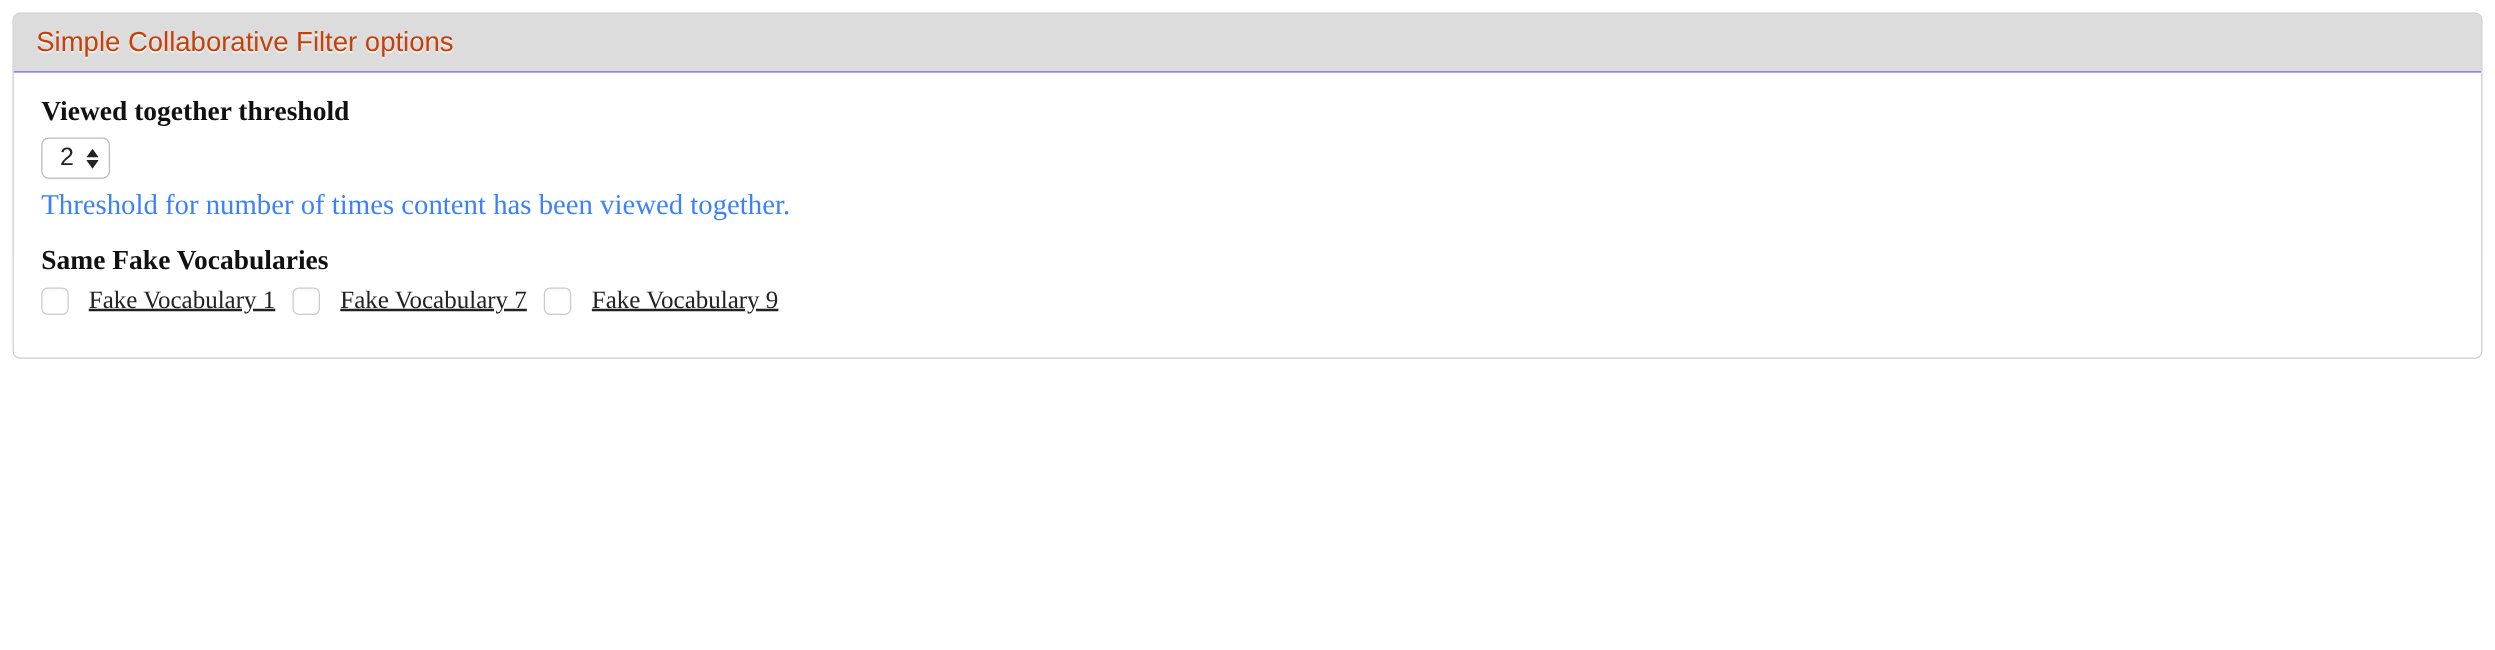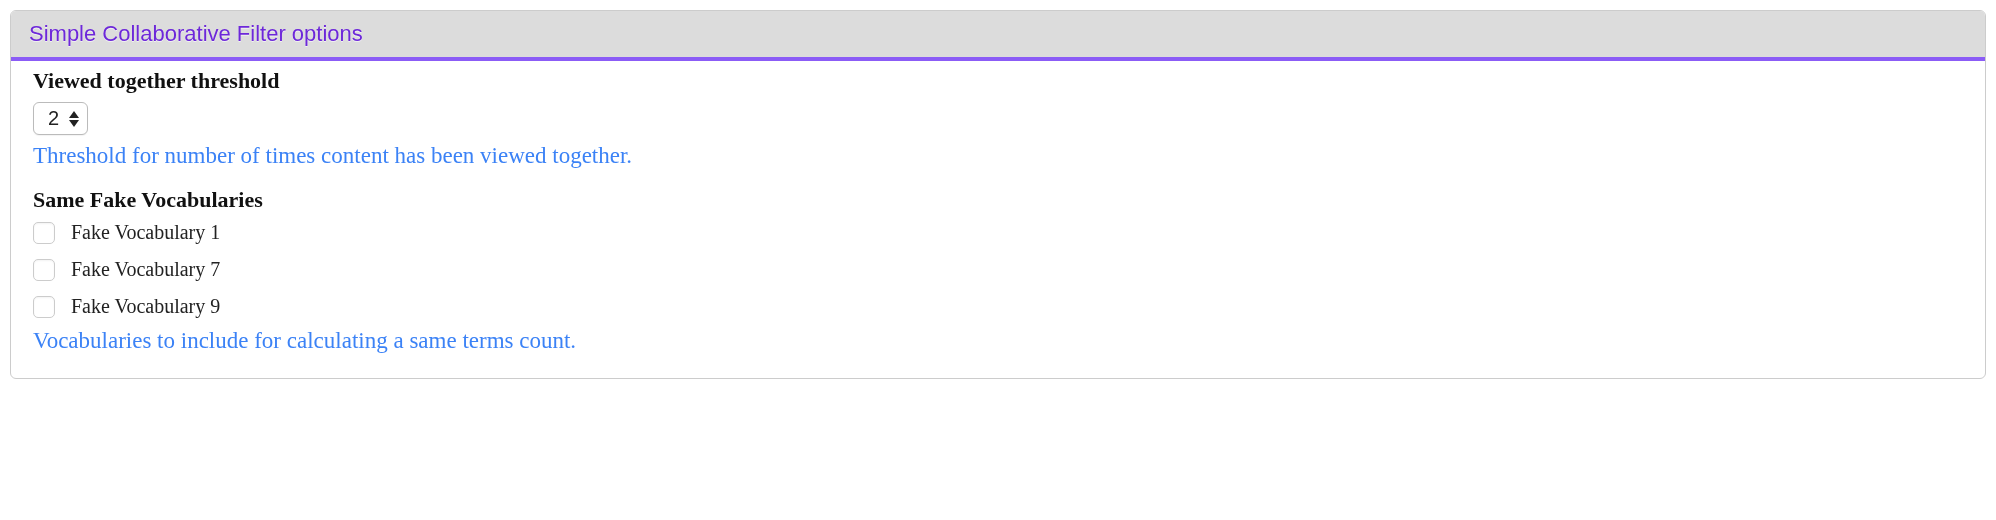--- a/index.html
+++ b/index.html
@@ -16,28 +16,28 @@
     }
     .fieldset {
       border: 1px solid #ccc;
       border-radius: 6px;
       overflow: hidden;
       background: #fff;
     }
     .fieldset-header {
       background: #dcdcdc;
       padding: 10px 18px;
-      border-bottom: 4px solid #8b5cf6;
+      border-bottom: 1px solid #8b5cf6;
       font-family: 'Lucida Grande', 'Segoe UI', Verdana, sans-serif;
       font-size: 22px;
-      color: #6d28d9;
+      color: #c2410c;
       text-shadow: 0 1px 0 rgba(255,255,255,0.6);
     }
     .fieldset-body {
-      padding: 7px 22px 24px 22px;
+      padding: 18px 22px 24px 22px;
     }
     .form-item {
       margin-bottom: 18px;
     }
     .form-item:last-child {
       margin-bottom: 0;
     }
     .form-label {
       display: block;
       font-weight: bold;
@@ -70,24 +70,25 @@
     .select-arrows svg {
       display: block;
     }
     .description {
       margin-top: 8px;
       font-size: 23px;
       color: #3b82f6;
     }
     .checkbox-list {
       display: flex;
-      flex-direction: column;
+      flex-direction: row;
       gap: 14px;
       margin-top: 6px;
       margin-bottom: 10px;
+      text-decoration: underline;
     }
     .checkbox-item {
       display: flex;
       align-items: center;
       gap: 16px;
     }
     .checkbox-box {
       width: 22px;
       height: 22px;
       border: 1px solid #ccc;
@@ -134,17 +135,16 @@
         </div>
         <div class="checkbox-item">
           <span class="checkbox-box"></span>
           <span class="checkbox-label">Fake Vocabulary 7</span>
         </div>
         <div class="checkbox-item">
           <span class="checkbox-box"></span>
           <span class="checkbox-label">Fake Vocabulary 9</span>
         </div>
       </div>
-      <div class="description">Vocabularies to include for calculating a same terms count.</div>
     </div>
 
   </div>
 </div>
 
 </body></html>

